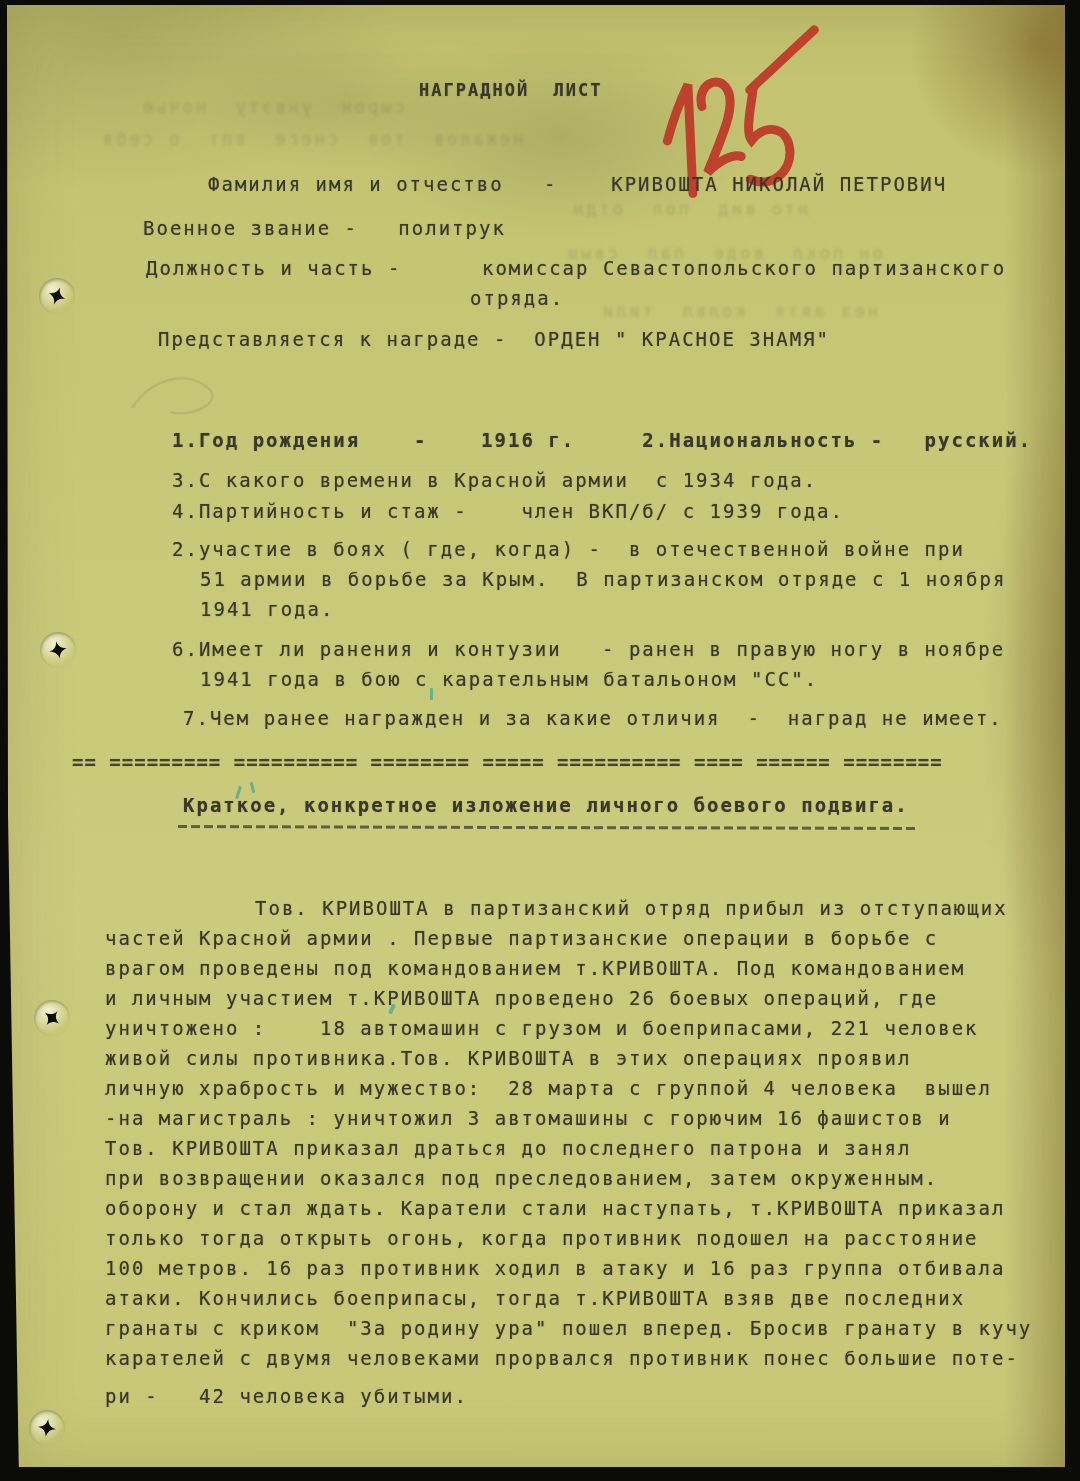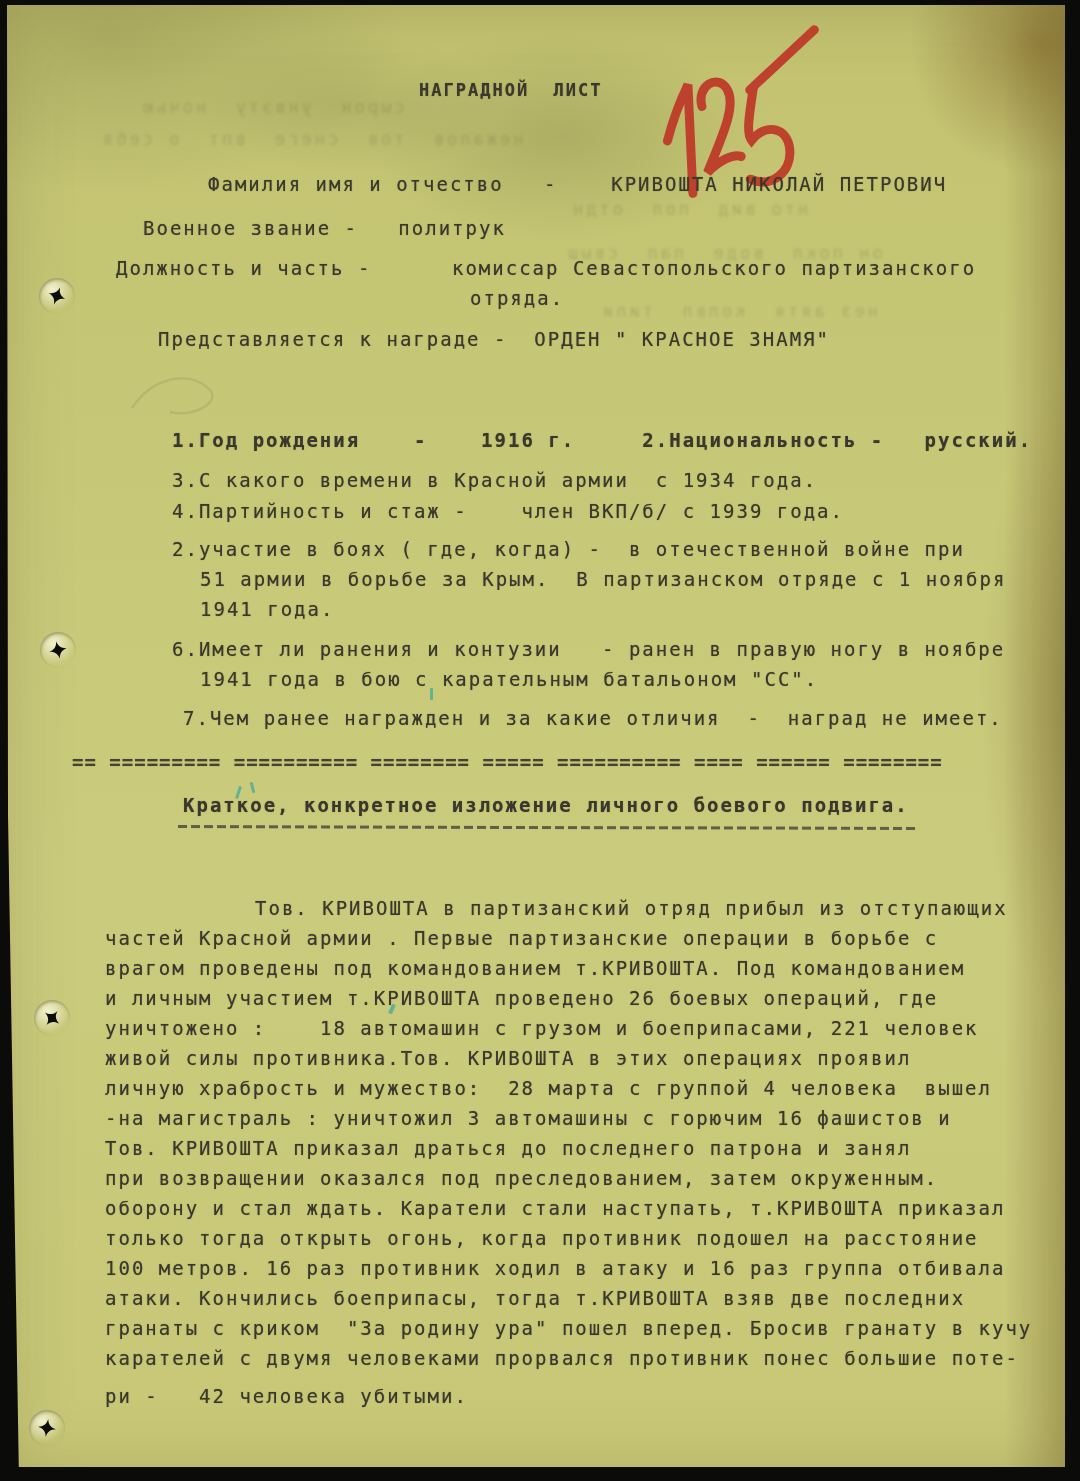--- a/index.html
+++ b/index.html
@@ -81,21 +81,21 @@
       </g>
     </svg>
   </div>
 
   <div class="line title" style="top:78px; left:419px;">НАГРАДНОЙ  ЛИСТ</div>
 
   <div class="line" style="top:172px; left:164px;margin-left:44px;"><span>Фамилия имя и отчество</span><span>   -    </span><span>КРИВОШТА НИКОЛАЙ ПЕТРОВИЧ</span></div>
 
   <div class="line" style="top:216px; left:143px;"><span>Военное звание -</span><span>   </span><span>политрук</span></div>
 
-  <div class="line" style="top:256px; left:116px;"><span>Должность и часть -</span><span>      </span><span>комиссар Севастопольского партизанского</span></div>
+  <div class="line" style="top:256px; left:146px;"><span>Должность и часть -</span><span>      </span><span>комиссар Севастопольского партизанского</span></div>
   <div class="line" style="top:286px; left:470px;">отряда.</div>
 
   <div class="line" style="top:327px; left:158px;"><span>Представляется к награде</span><span> -  </span><span>ОРДЕН " КРАСНОЕ ЗНАМЯ"</span></div>
 
   <div class="scribble" style="top:368px; left:128px;">
     <svg width="110" height="60" viewBox="0 0 110 60">
       <path d="M4,40 C24,10 58,2 80,20 C96,33 66,50 42,44" fill="none" stroke="#7a7c52" stroke-width="2.5" opacity="0.45"></path>
     </svg>
   </div>
 

